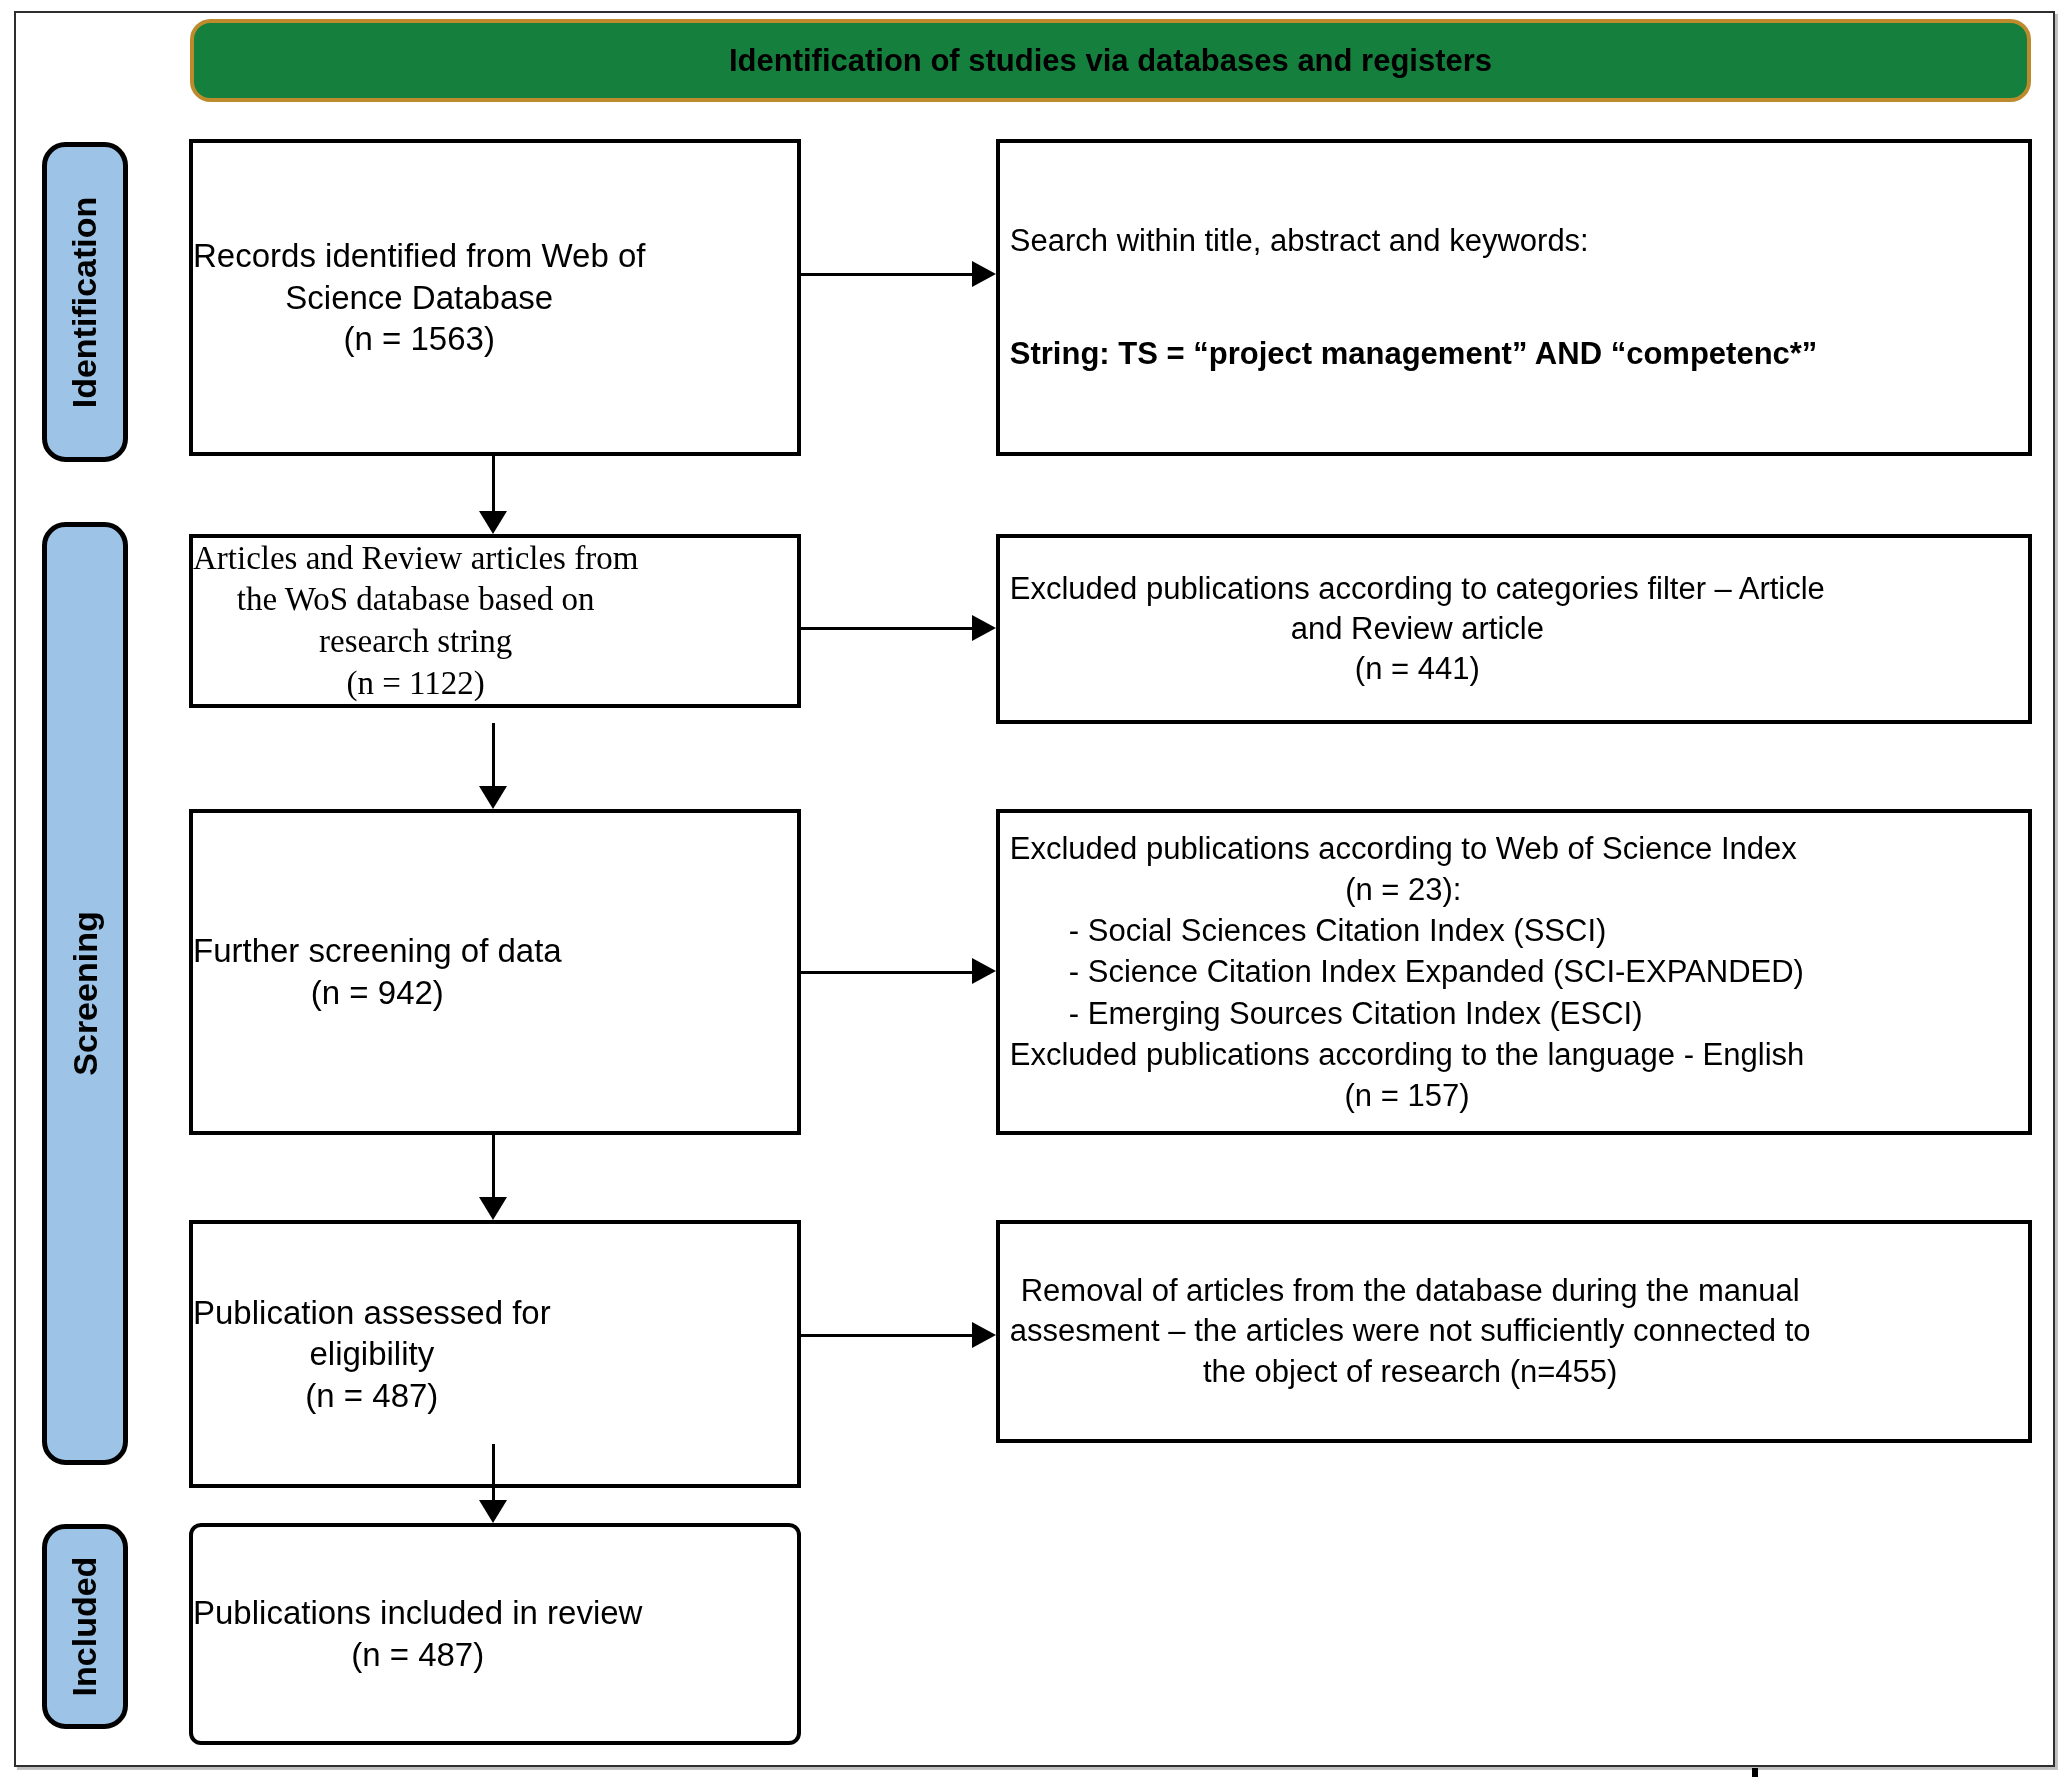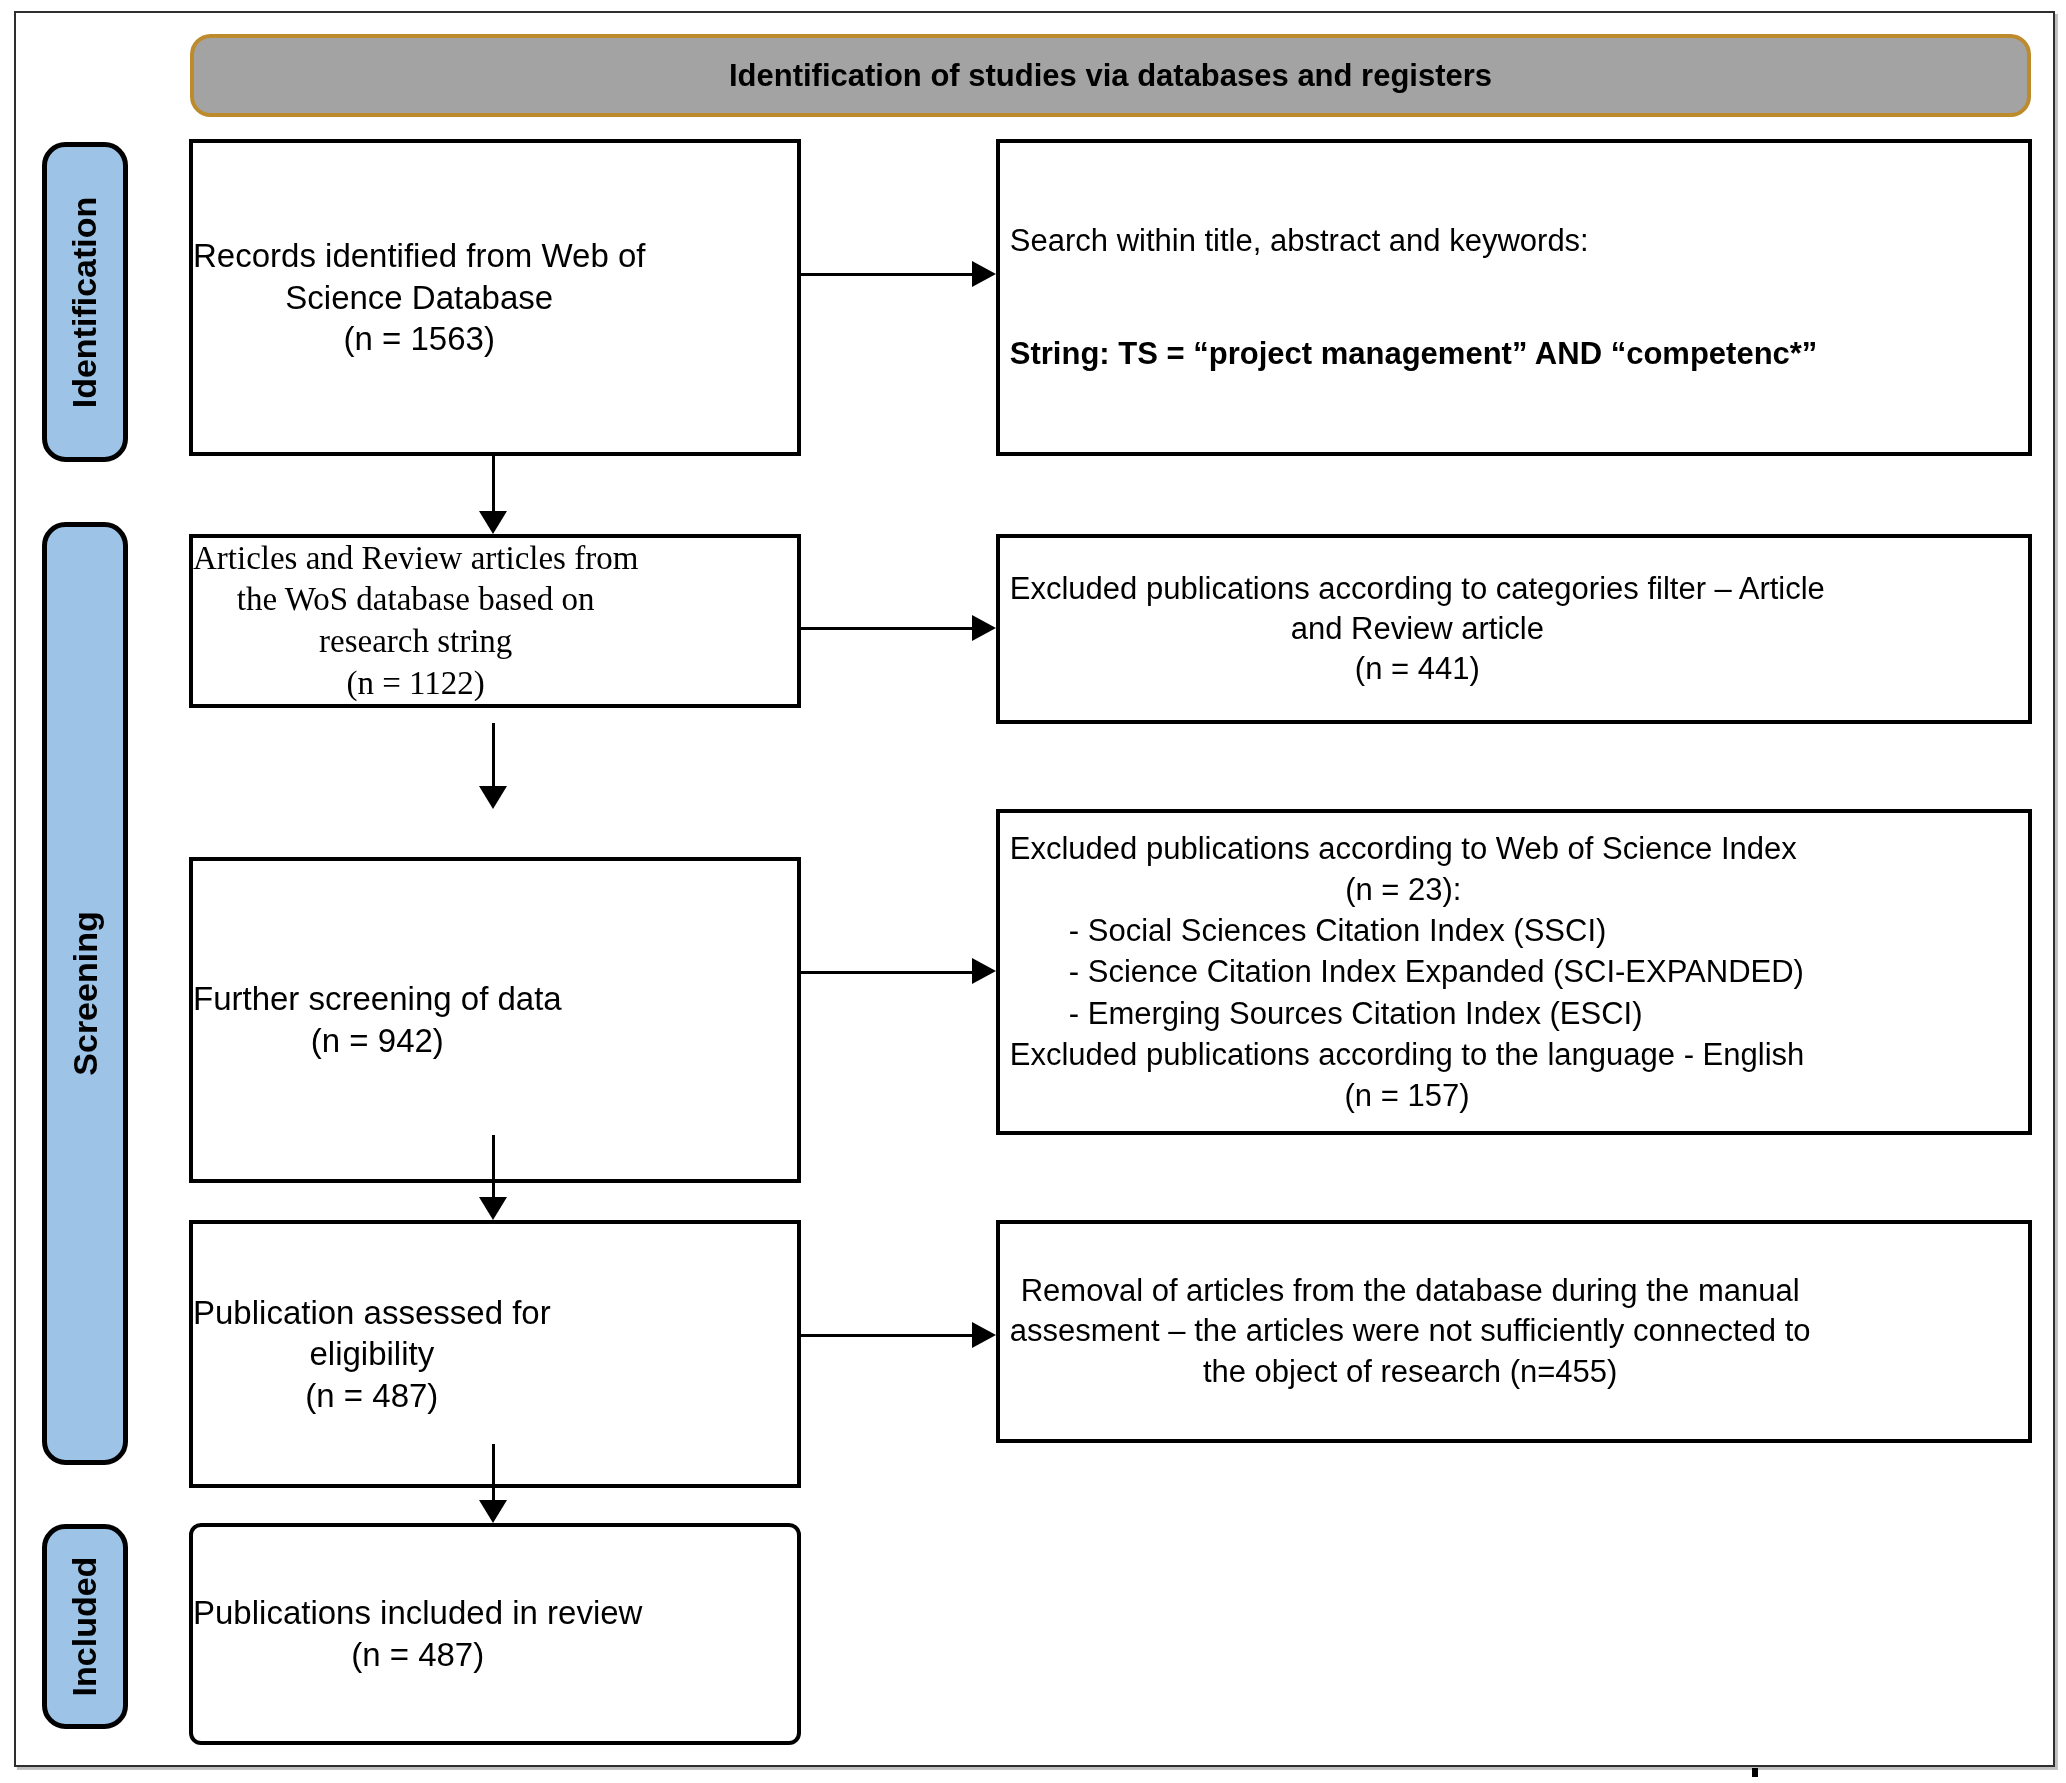--- a/index.html
+++ b/index.html
@@ -15,23 +15,23 @@
   .frame {
     position: absolute;
     left: 13.7px; top: 10.8px;
     width: 2037px; height: 1752px;
     border: 2.4px solid #2e2e2e;
     box-shadow: 2.9px 2.9px 0 #bfbfbf;
     background: #ffffff;
   }
   .header-banner {
     position: absolute;
-    left: 190px; top: 34px;
+    left: 190px; top: 19px;
     width: 1841px; height: 83px;
-    background: #a3a3a3;
+    background: #15803d;
     border: 4.4px solid #BD8B2B;
     border-radius: 20.6px;
     box-sizing: border-box;
     display: flex; align-items: center; justify-content: center;
     font-size: 31px; font-weight: bold;
   }
   .stage {
     position: absolute;
     left: 42px; width: 86px;
     background: #9DC3E6;
@@ -56,21 +56,21 @@
     box-sizing: border-box;
     display: flex; flex-direction: column;
     align-items: flex-start; justify-content: center;
     text-align: center;
   }
   .left-col { left: 189px; width: 612px; font-size: 33px; line-height: 1.26; }
   .right-col { left: 996px; width: 1036px; font-size: 31px; line-height: 1.3; padding: 0 9.8px; }
 
   .box-a { top: 139px; height: 317px; }
   .box-b { top: 534px; height: 174px; font-family: Liberation Serif, serif; }
-  .box-c { top: 809px; height: 326px; margin-top: 48px; }
+  .box-c { top: 809px; height: 326px; }
   .box-d { top: 1220px; height: 268px; }
   .box-e { top: 1523px; height: 222px; border-radius: 12px; }
 
   .box-r1 { top: 139px; height: 317px; }
   .box-r2 { top: 534px; height: 190px; }
   .box-r3 { top: 809px; height: 326px; line-height: 1.33; }
   .box-r4 { top: 1220px; height: 223px; }
 
   .gap-block { margin-top: 73px; font-weight: bold; }
   .r3-list {

